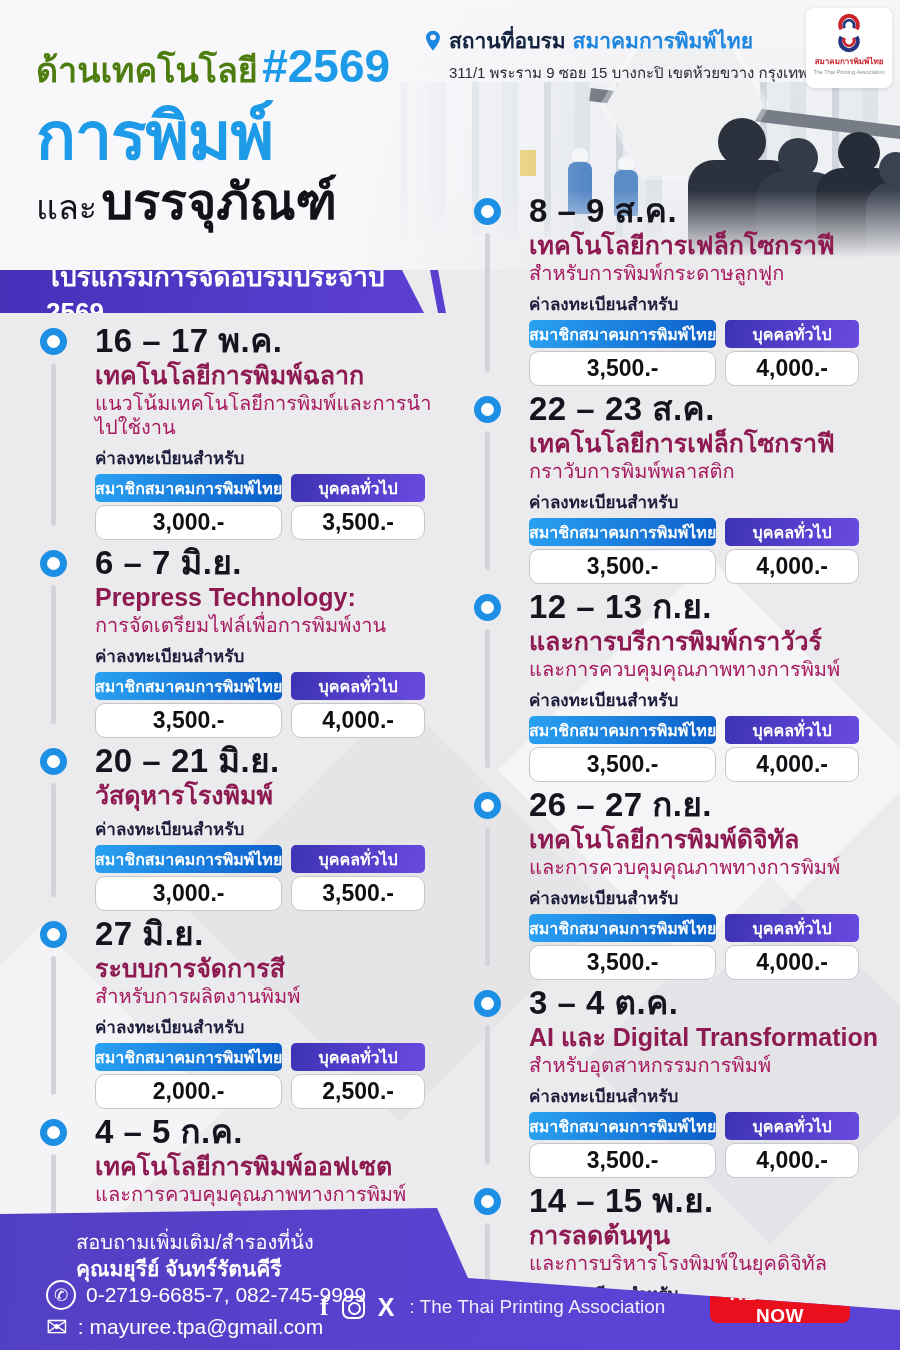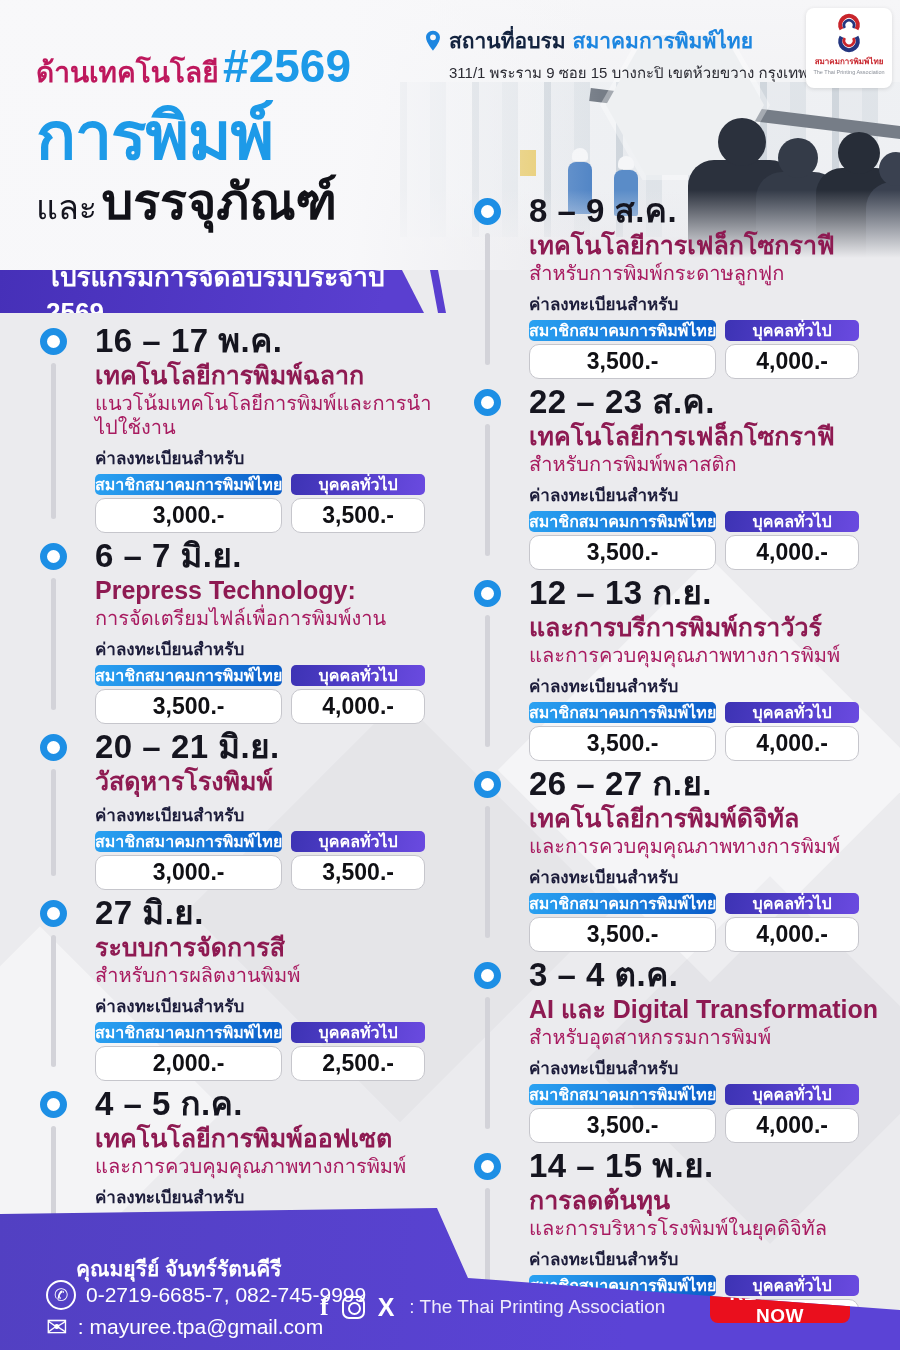--- a/index.html
+++ b/index.html
@@ -50,21 +50,21 @@
          background:#eef0f2; }
   .hero-fade { position:absolute; left:0; top:190px; width:900px; height:80px;
          background:linear-gradient(180deg,rgba(235,235,238,0) 0%,#ebebee 85%); }
   .hero-left { position:absolute; left:0; top:0; width:600px; height:270px;
          background:linear-gradient(90deg,rgba(248,248,250,.97) 58%,rgba(248,248,250,0) 100%); }
 
   
   .title-block { position:absolute; left:36px; top:40px; z-index:5; }
   .t1 { font-size:46px; line-height:50px; font-weight:800; color:#121218; letter-spacing:-.5px; }
   .t2 { line-height:52px; }
-  .t2 .pre { font-size:28px; font-weight:600; color:#be185d; }
+  .t2 .pre { font-size:34px; font-weight:600; color:#4d7c0f; }
   .t2 .tag { font-size:46px; font-weight:800; color:#1d9ae8; }
   .t3 { font-size:66px; line-height:66px; font-weight:800; color:#1d9ae8; letter-spacing:-1px; }
   .t4 { line-height:58px; margin-top:4px; }
   .t4 .a { font-size:34px; font-weight:400; color:#15151f; }
   .t4 .b { font-size:50px; font-weight:800; color:#121218; }
 
   .location { position:absolute; left:424px; top:24px; z-index:6; }
   .loc-line1 { display:flex; align-items:center; gap:7px; }
   .loc-line1 svg { width:18px; height:22px; }
   .loc-label { font-size:21px; font-weight:700; color:#13233f; }
@@ -96,21 +96,21 @@
   .bullet { width:27px; height:27px; border-radius:50%; border:7px solid #1d8fe5;
             background:#fff; margin-top:6px; margin-left:2px; flex:none; }
   .vline { width:5px; background:#d3d3d9; flex:1; margin:8px 0 14px 13px; border-radius:3px; }
   .course-body { flex:1; min-width:0; }
   .c-date { font-size:33px; line-height:38px; font-weight:800; color:#15151f; letter-spacing:.5px; }
   .c-title { font-size:25px; line-height:29px; font-weight:800; color:#8e1a52; margin-top:1px; }
   .c-sub { font-size:20px; line-height:24px; font-weight:500; color:#a81b60; margin-top:1px; }
   .c-reg { font-size:17px; line-height:21px; font-weight:700; color:#1c1c3a; margin-top:9px; }
   .tickets { display:flex; gap:9px; margin-top:5px; width:330px; }
   .ticket { flex:1; display:flex; flex-direction:column; gap:3px; }
-  .t-head { height:21px; border-radius:5px; color:#fff; font-size:16px; font-weight:700;
+  .t-head { height:28px; border-radius:5px; color:#fff; font-size:16px; font-weight:700;
             display:flex; align-items:center; justify-content:center; white-space:nowrap; }
   .t-head.blue { background:linear-gradient(100deg,#2aa2f2 0%,#0b5dc9 100%); }
   .t-head.purple { background:linear-gradient(100deg,#3d33b4 0%,#6a4ae0 100%); }
   .t-price { height:35px; background:#fff; border:1px solid #c6c6cc; border-radius:10px;
             display:flex; align-items:center; justify-content:center;
             font-size:23px; font-weight:800; color:#101014; }
 
   
   .footer { position:absolute; left:0; top:1200px; width:900px; height:150px; z-index:6;
          background:linear-gradient(95deg,#5240c2 0%,#5b43d6 70%);
@@ -346,21 +346,21 @@
     </div>
 
     <div class="course">
       <div class="bullet-col">
         <span class="bullet"></span>
         <span class="vline"></span>
       </div>
       <div class="course-body">
         <div class="c-date">22 – 23 ส.ค.</div>
         <div class="c-title">เทคโนโลยีการเฟล็กโซกราฟี</div>
-        <div class="c-sub">สำหรับการพิมพ์พลาสติก</div>
+        <div class="c-sub">กราวับการพิมพ์พลาสติก</div>
         <div class="c-reg">ค่าลงทะเบียนสำหรับ</div>
         <div class="tickets">
           <div class="ticket">
             <div class="t-head blue">สมาชิกสมาคมการพิมพ์ไทย</div>
             <div class="t-price">3,500.-</div>
           </div>
           <div class="ticket">
             <div class="t-head purple">บุคคลทั่วไป</div>
             <div class="t-price">4,000.-</div>
           </div>
@@ -455,20 +455,21 @@
           <div class="ticket">
             <div class="t-head purple">บุคคลทั่วไป</div>
             <div class="t-price">4,000.-</div>
           </div>
         </div>
       </div>
     </div>
   </div>
 
   <div class="footer">
+    <div class="f-line1">สอบถามเพิ่มเติม/สำรองที่นั่ง</div>
     <div class="f-name">คุณมยุรีย์ จันทร์รัตนคีรี</div>
     <div class="f-phone">
       <span class="icon-circle">✆</span>
       <span>0-2719-6685-7, 082-745-9999</span>
     </div>
     <div class="f-email">
       <span class="env">✉</span>
       <span>: mayuree.tpa@gmail.com</span>
     </div>
     <div class="f-social">

